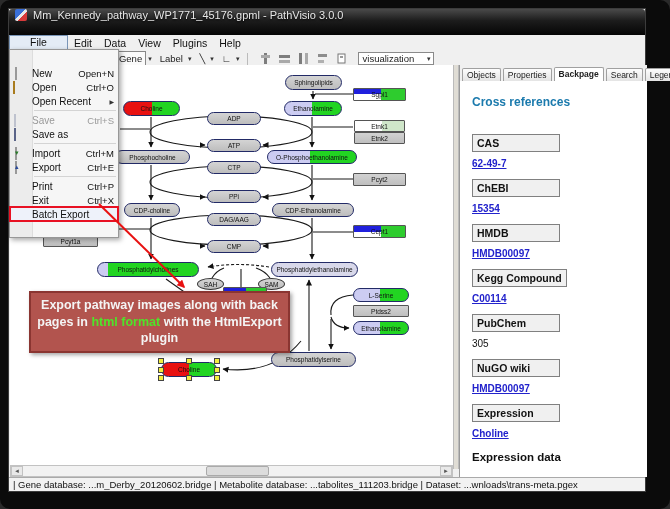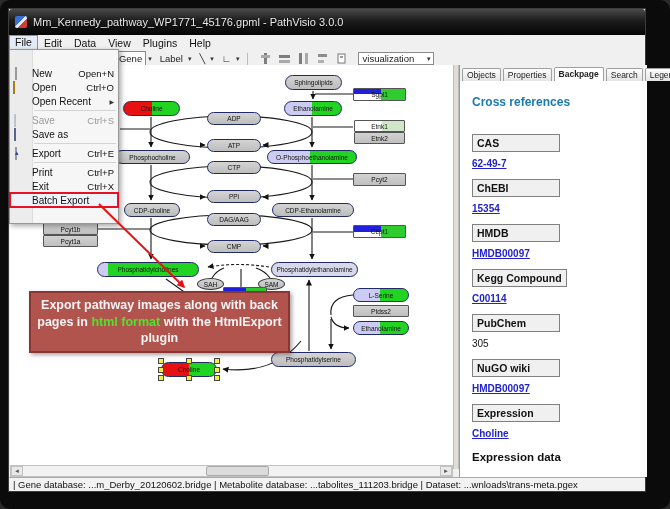--- a/index.html
+++ b/index.html
@@ -1,25 +1,25 @@
 <!DOCTYPE html>
 <html><head>
 <meta charset="utf-8">
 <style>
   html,body{margin:0;padding:0;background:#2a2a2a;font-family:"Liberation Sans",sans-serif;}
   .frame{position:relative;width:670px;height:509px;background:#0b0b0b;border-radius:10px;overflow:hidden;}
   .window{position:absolute;left:8px;top:8px;width:638px;height:484px;background:#f0f0f0;border:1px solid #3c3c3c;box-sizing:border-box;}
   
-  .titlebar{position:absolute;left:0;top:0;width:100%;height:26px;background:linear-gradient(#4a4a4a,#1c1c1c 45%,#050505);display:flex;align-items:center;padding-left:6px;box-sizing:border-box;border-radius:3px 3px 0 0;}
+  .titlebar{position:absolute;left:0;top:0;width:100%;height:26px;background:linear-gradient(#4a4a4a,#1c1c1c 45%,#050505);display:flex;padding-left:6px;box-sizing:border-box;border-radius:3px 3px 0 0;}
   .app-icon{width:12px;height:12px;border-radius:2px;background:linear-gradient(135deg,#3a6fd8 0 45%,#e8e8e8 45% 60%,#d83a3a 60%);margin-right:6px;flex:none;}
   .title-text{color:#e8e8e8;font-size:11px;white-space:nowrap;text-shadow:0 1px 2px #000;}
   
   .menubar{position:absolute;left:0;top:26px;width:100%;height:15px;background:#f0f0f0;border-bottom:1px solid #d8d8d8;display:flex;align-items:center;font-size:10.5px;}
   .menu-item{padding:0 6px;color:#111;height:14px;line-height:14px;}
-  .menu-item.active{border:1px solid #7a96b8;background:#e4ecf6;height:13px;line-height:12px;padding:0 5px;}
+  .menu-item.active{border:1px solid #7a96b8;background:#e4ecf6;height:13px;line-height:12px;padding:0 20px;}
   
   .toolbar{position:absolute;left:0;top:41px;width:100%;height:17px;background:#f0f0f0;border-bottom:1px solid #c9c9c9;display:flex;align-items:center;font-size:9.5px;color:#222;}
   .tb-label{margin-left:4px;margin-right:3px;}
   .combo{display:inline-flex;align-items:center;justify-content:space-between;background:#fff;border:1px solid #8a8a8a;height:13px;padding:0 2px 0 4px;box-sizing:border-box;}
   .zoom-combo{width:58px;}
   .viz-combo{width:76px;margin-left:10px;}
   .caret{font-size:7px;color:#333;margin-left:3px;}
   .tb-sep{width:1px;height:12px;background:#bbb;margin:0 5px;}
   .tb-btn{display:inline-flex;align-items:center;height:13px;padding:0 3px;margin-left:3px;}
   .tb-btn.boxed{border:1px solid #888;background:#fafafa;}
@@ -302,20 +302,25 @@
           <span class="fm-label">Save</span>
           <span class="fm-shortcut">Ctrl+S</span>
         </div>
         <div class="fm-item">
           <span class="fm-icon"><span class="ic-saveas"></span></span>
           <span class="fm-label">Save as</span>
           <span class="fm-shortcut"></span>
         </div>
         <div class="fm-sep"></div>
         <div class="fm-item">
+          <span class="fm-icon"><span class="ic-import"></span></span>
+          <span class="fm-label">Import</span>
+          <span class="fm-shortcut">Ctrl+M</span>
+        </div>
+        <div class="fm-item">
           <span class="fm-icon"><span class="ic-export"></span></span>
           <span class="fm-label">Export</span>
           <span class="fm-shortcut">Ctrl+E</span>
         </div>
         <div class="fm-sep"></div>
         <div class="fm-item">
           <span class="fm-icon"></span>
           <span class="fm-label">Print</span>
           <span class="fm-shortcut">Ctrl+P</span>
         </div>

